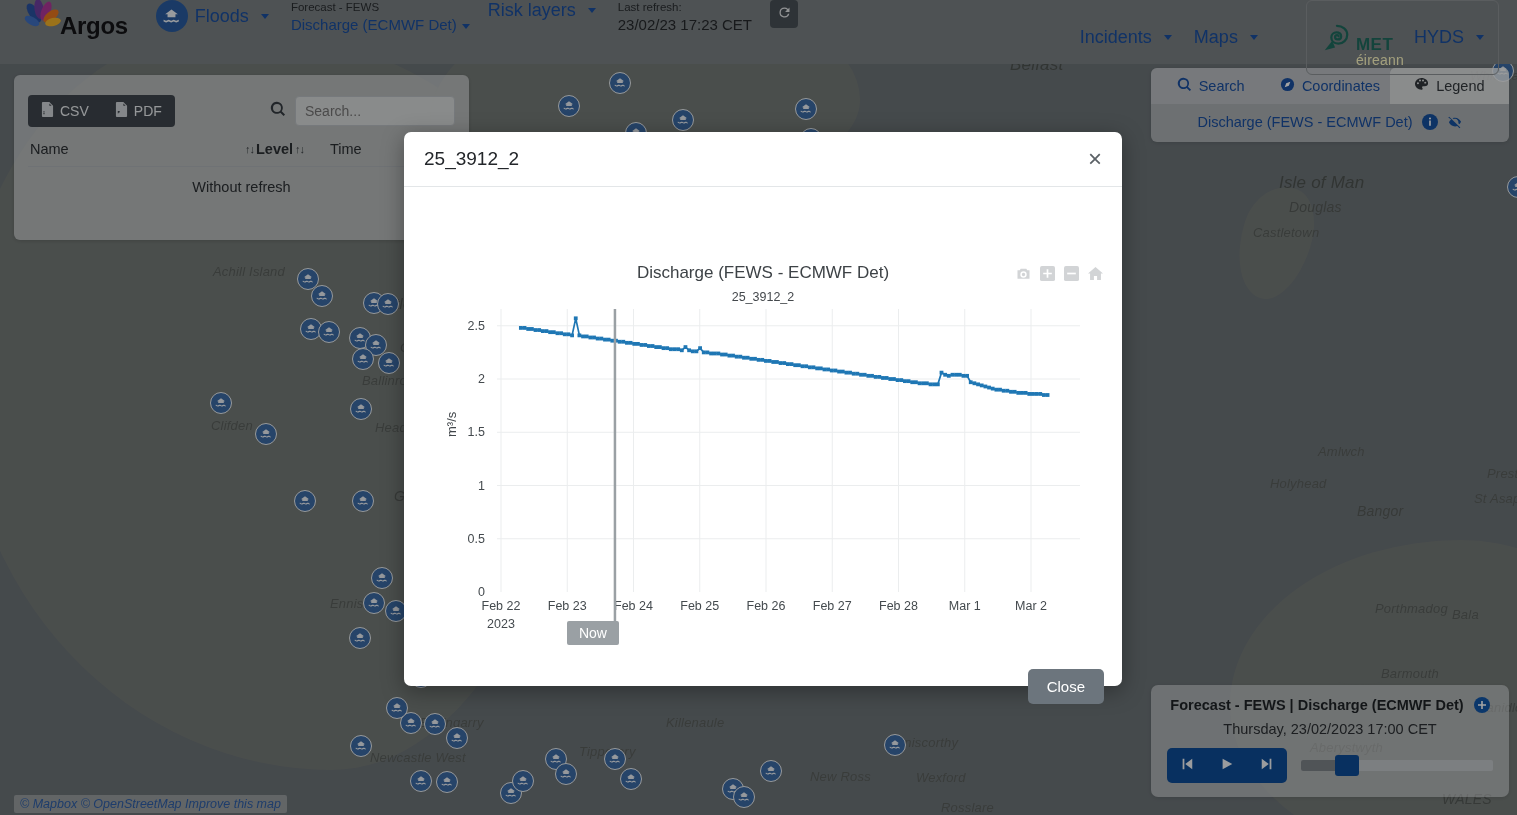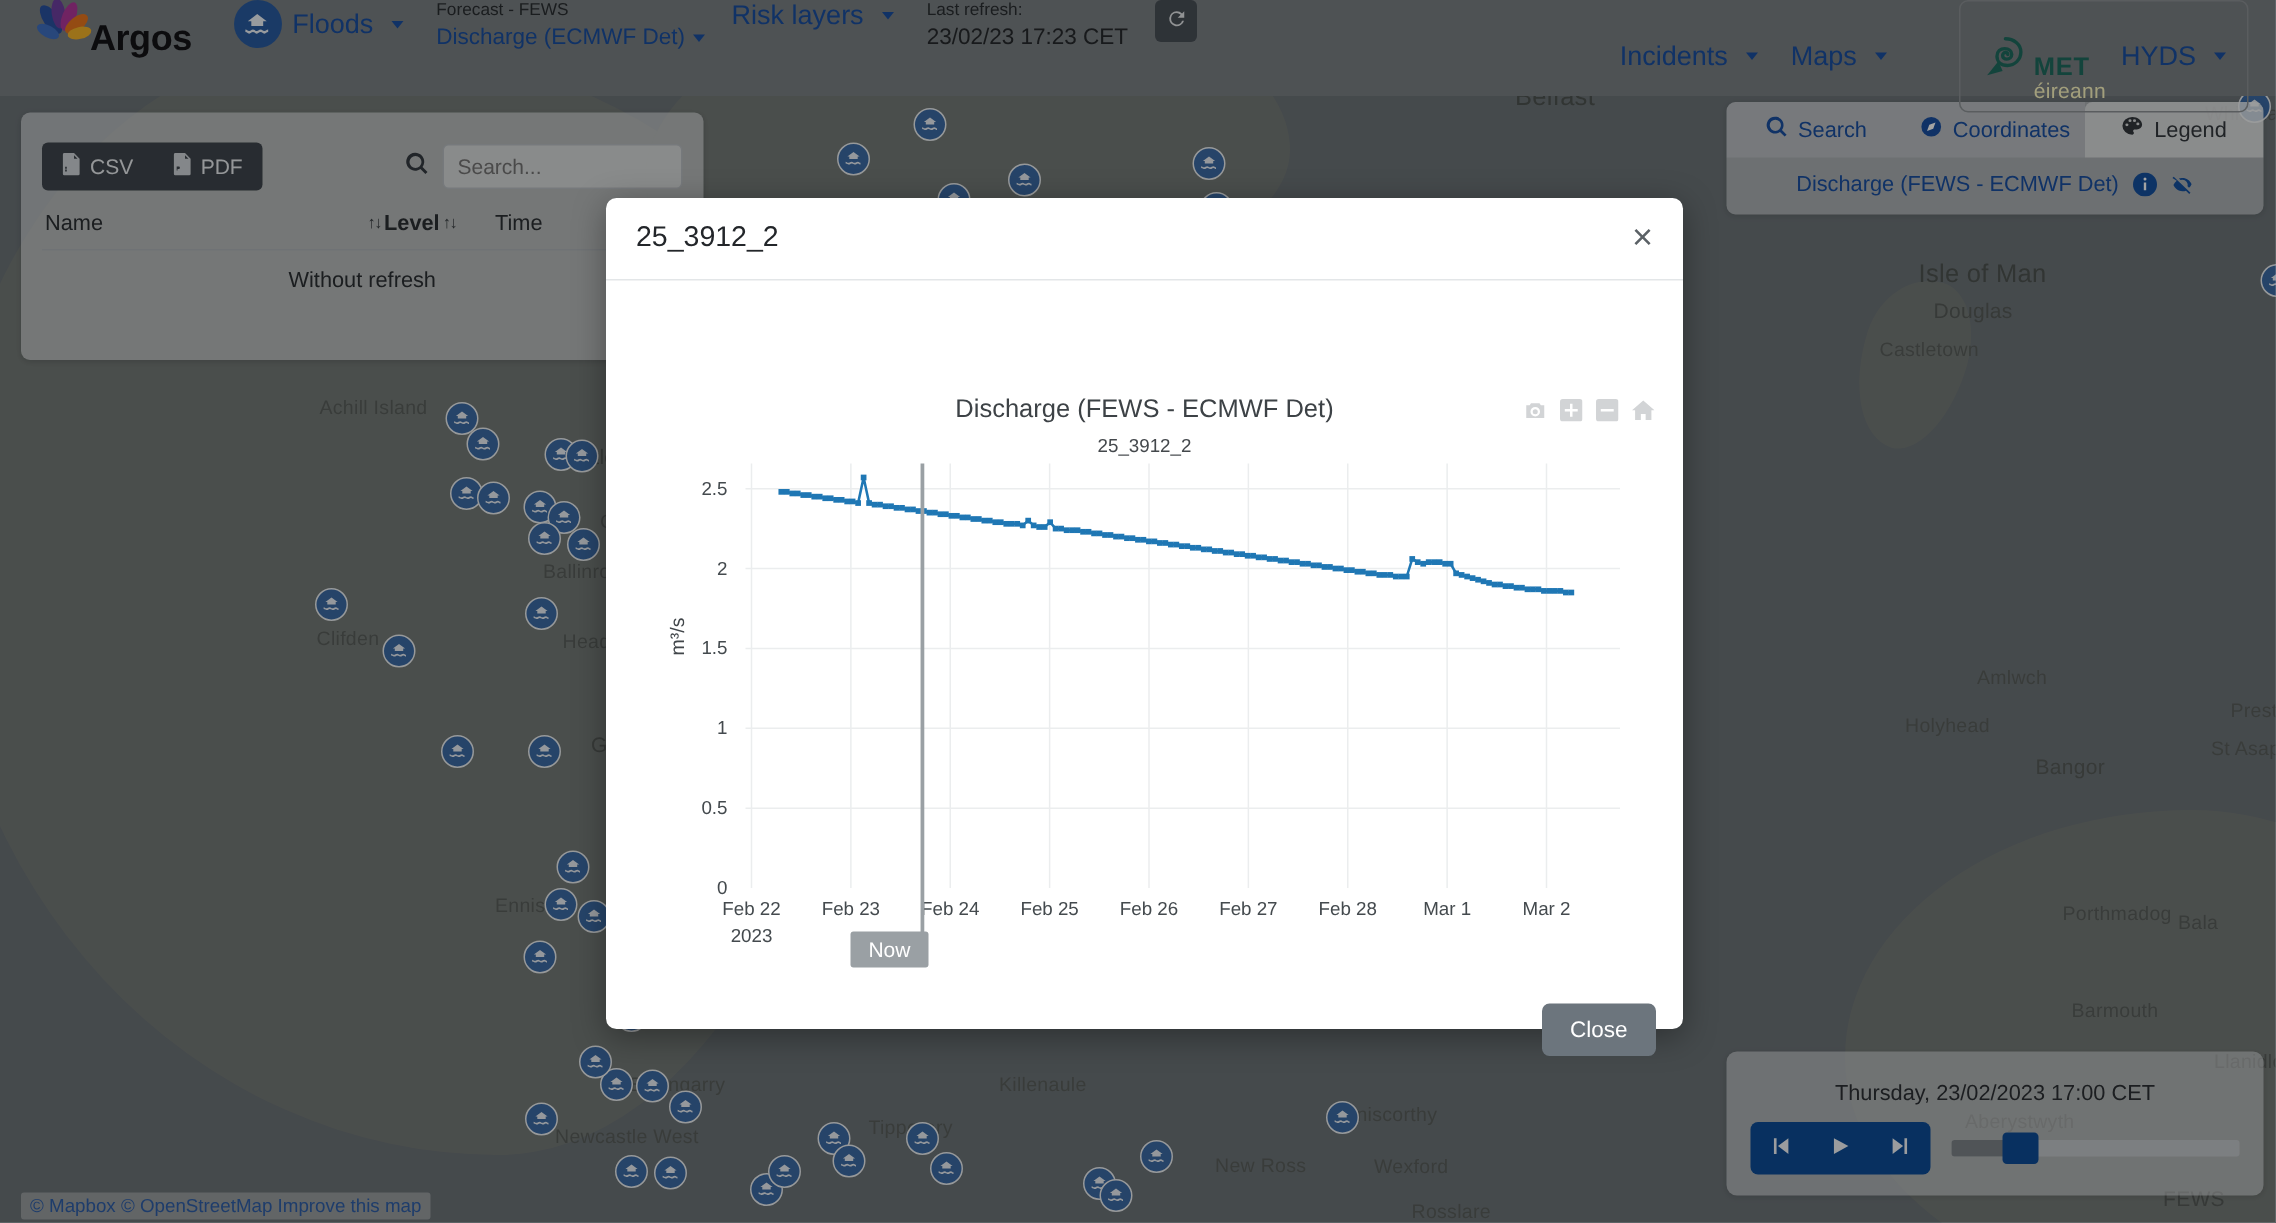--- a/index.html
+++ b/index.html
@@ -4,21 +4,21 @@
 <style>
   * { box-sizing: border-box; margin: 0; padding: 0; }
   html, body {
     width: 1517px; height: 815px; overflow: hidden;
     font-family: "Liberation Sans", sans-serif;
     background: #6d7276;
   }
   #app { position: relative; width: 1517px; height: 815px; overflow: hidden; }
 
   
-  .map-layer { position: absolute; inset: 0; background: #6e7377; }
+  .map-layer { position: absolute; inset: 0; background: #6e7377; font-style: italic; }
   .sea { position:absolute; inset:0; background:#6d7478; }
   .landmass { position: absolute; background: #757a78; border-radius: 48% 52% 44% 56% / 50% 46% 54% 50%; }
   .land-ire { left: -40px; top: 30px; width: 620px; height: 740px;
     border-radius: 42% 56% 40% 60% / 46% 40% 60% 54%; background:#757b78; }
   .land-ni { left: 430px; top: 0px; width: 430px; height: 200px;
     border-radius: 50% 40% 55% 45% / 60% 50% 50% 40%; background:#757b78; }
   .land-wales { left: 1230px; top: 540px; width: 420px; height: 330px;
     border-radius: 55% 45% 40% 60% / 50% 55% 45% 50%; background:#757b78; }
   .land-iom { left: 1240px; top: 185px; width: 70px; height: 115px;
     border-radius: 55% 45% 45% 55% / 40% 45% 55% 60%; background:#757b78; transform: rotate(18deg); }
@@ -216,21 +216,21 @@
         <div class="map-label" style="left: 1318px; top: 444px;">Amlwch</div>
         <div class="map-label" style="left: 1270px; top: 476px;">Holyhead</div>
         <div class="map-label med" style="left: 1357px; top: 503px;">Bangor</div>
         <div class="map-label" style="left: 1474px; top: 491px;">St Asaph</div>
         <div class="map-label" style="left: 1487px; top: 466px;">Prestatyn</div>
         <div class="map-label" style="left: 1375px; top: 601px;">Porthmadog</div>
         <div class="map-label" style="left: 1452px; top: 607px;">Bala</div>
         <div class="map-label" style="left: 1381px; top: 666px;">Barmouth</div>
         <div class="map-label" style="left: 1476px; top: 700px;">Llanidloes</div>
         <div class="map-label" style="left: 1310px; top: 740px;">Aberystwyth</div>
-        <div class="map-label med" style="left: 1442px; top: 791px;">FEWS</div>
+        <div class="map-label med" style="left: 1442px; top: 791px;">WALES</div>
         <div class="map-label" style="left: 330px; top: 596px;">Ennis</div>
         <div class="map-label" style="left: 666px; top: 715px;">Killenaule</div>
         <div class="map-label" style="left: 579px; top: 744px;">Tipperary</div>
         <div class="map-label" style="left: 888px; top: 735px;">Enniscorthy</div>
         <div class="map-label" style="left: 810px; top: 769px;">New Ross</div>
         <div class="map-label" style="left: 916px; top: 770px;">Wexford</div>
         <div class="map-label" style="left: 941px; top: 800px;">Rosslare</div>
         <div class="map-label" style="left: 370px; top: 750px;">Newcastle West</div>
         <div class="map-label" style="left: 420px; top: 715px;">Ballingarry</div>
       </div>
@@ -644,20 +644,29 @@
       </span>
       <span class="ic-btn">
         <svg viewBox="0 0 18 18">
             <path d="M9 4.2c3 0 5.6 1.9 6.8 4.6-.45 1-1.1 1.9-1.9 2.6l-1.1-1.1A4 4 0 0 0 9 5.4a4.2 4.2 0 0 0-1.5.3L6.3 4.5A7.7 7.7 0 0 1 9 4.2zM2.4 3.1 15 15.1l-.95.95L11.6 13.6A7.6 7.6 0 0 1 9 14c-3 0-5.6-1.9-6.8-4.6a8 8 0 0 1 2.5-3.2L1.45 4.05 2.4 3.1z"></path>
           </svg>
       </span>
     </div>
   </div>
 
   <div class="player">
+    <div class="pl-head">
+      <span class="pl-title">Forecast - FEWS | Discharge (ECMWF Det)</span>
+      <span class="pl-plus ic-btn">
+        <svg viewBox="0 0 16 16">
+            <circle cx="8" cy="8" r="8"></circle>
+            <path d="M7.2 4h1.6v3.2H12v1.6H8.8V12H7.2V8.8H4V7.2h3.2V4z" fill="#fff"></path>
+          </svg>
+      </span>
+    </div>
     <div class="pl-date">Thursday, 23/02/2023 17:00 CET</div>
     <div class="pl-controls">
       <div class="pl-buttons">
         <button class="pl-btn">
           <span>
             <svg viewBox="0 0 16 16">
                 <path d="M3 2h2v12H3V2zm11 0v12L6 8l8-6z"></path>
               </svg>
           </span>
         </button>

